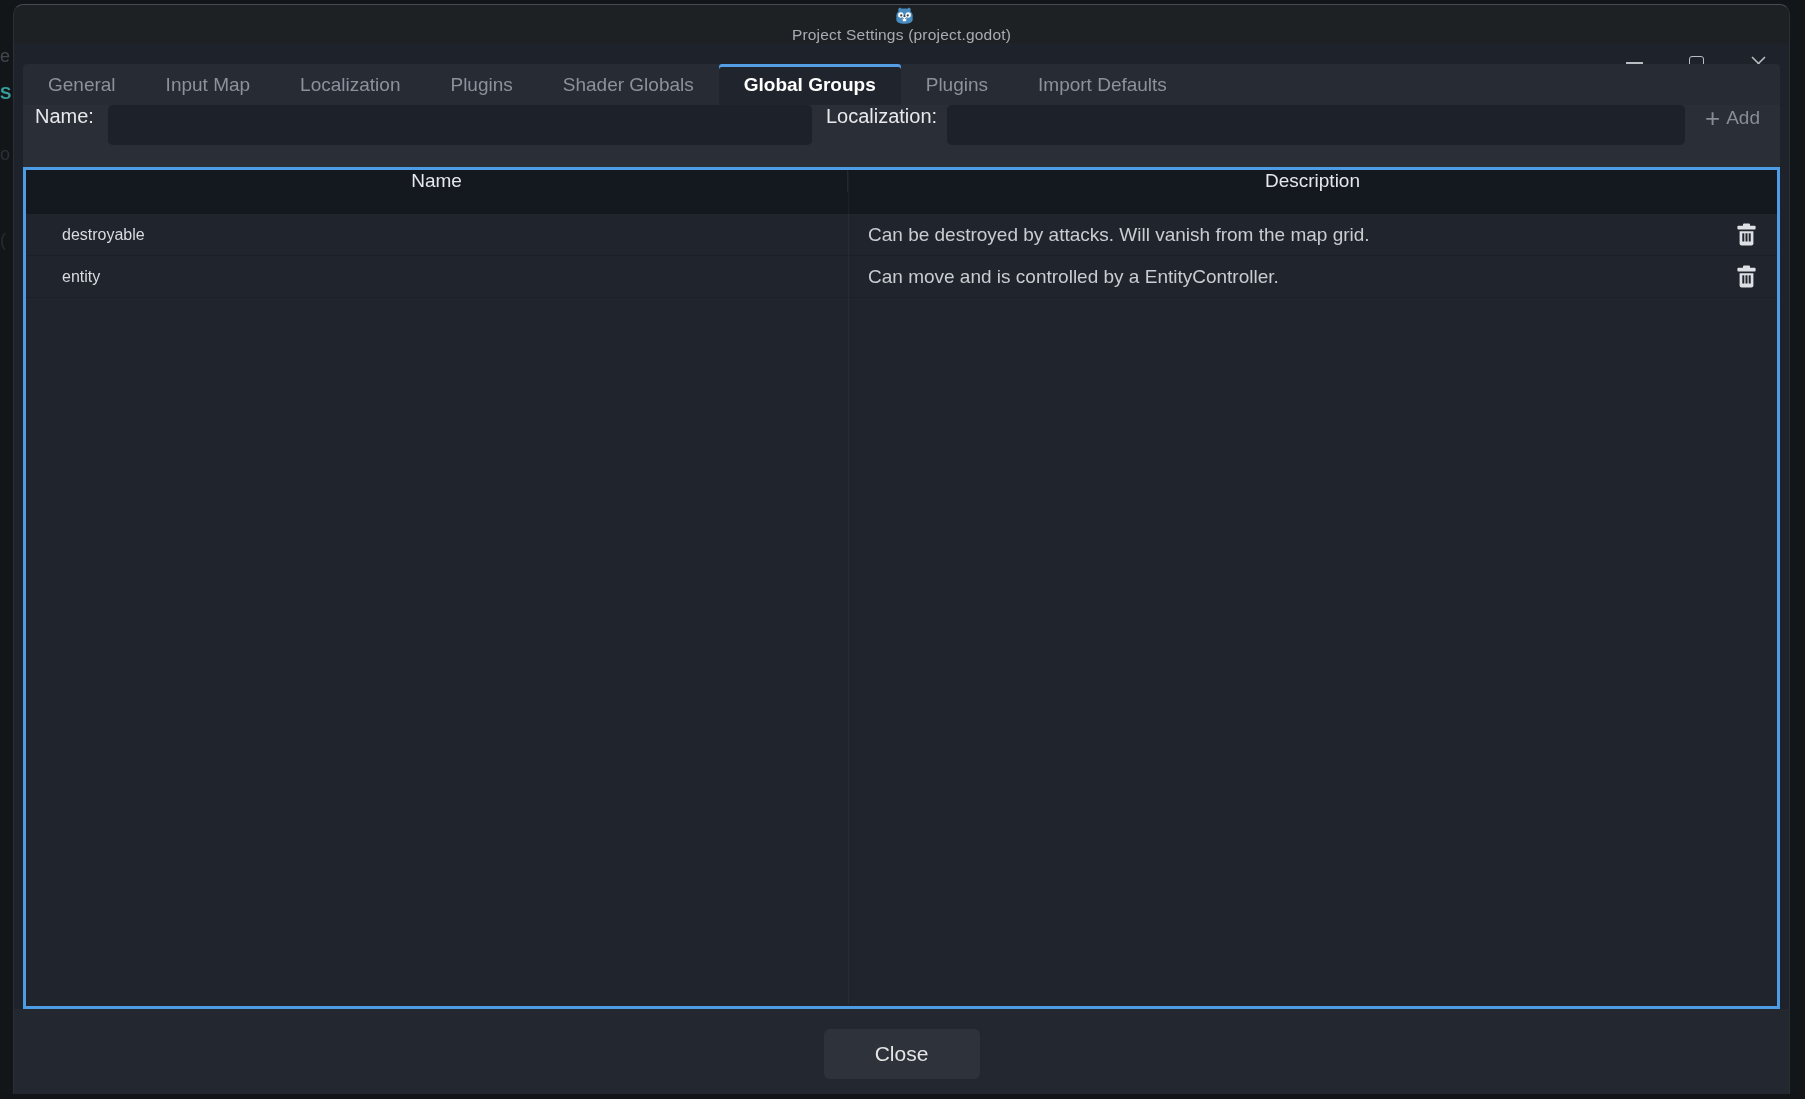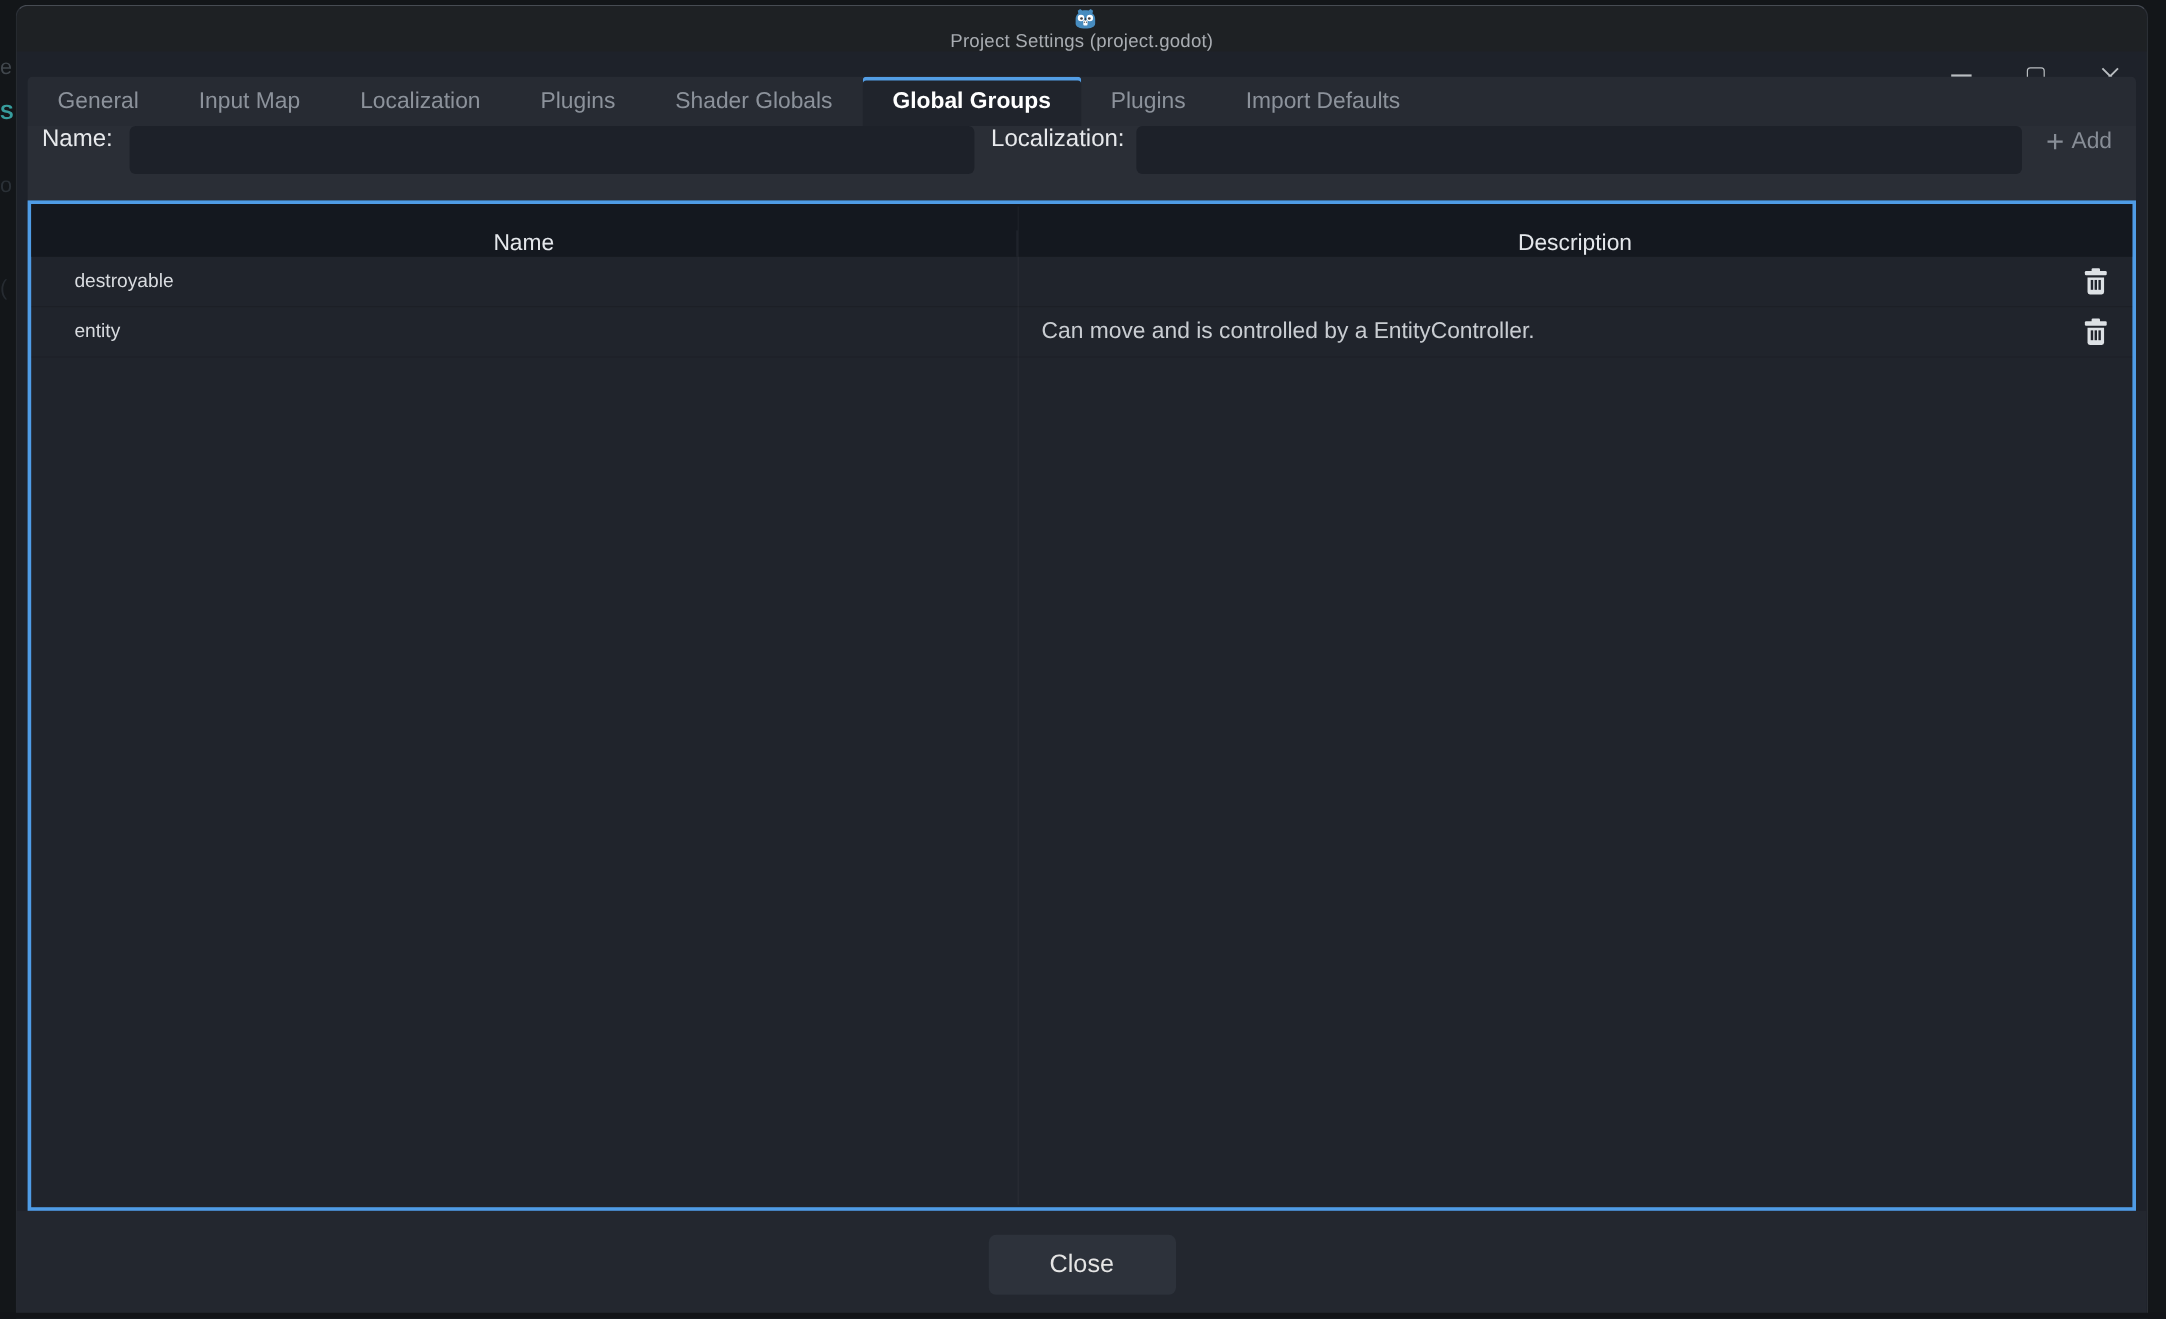--- a/index.html
+++ b/index.html
@@ -77,21 +77,21 @@
     font-family:"Liberation Sans","DejaVu Sans",sans-serif;
   }
   .add-plus{font-size:26px;line-height:1;font-weight:400;}
 
   
   .groups-table{
     flex:1;border:3px solid var(--table-border);background:var(--table-bg);
     display:flex;flex-direction:column;position:relative;overflow:hidden;
   }
   .col-divider{position:absolute;top:2px;bottom:2px;left:822px;width:1px;background:rgba(255,255,255,.04);}
-  .thead{height:44px;flex:0 0 auto;background:var(--header-bg);display:flex;align-items:flex-end;}
+  .thead{height:44px;flex:0 0 auto;background:var(--header-bg);display:flex;align-items:flex-start;}
   .th{font-size:19px;color:#e4e7eb;text-align:center;}
   .th-name{width:822px;border-right:1px solid #23272f;}
   .th-desc{flex:1;}
   .trow{
     height:42px;flex:0 0 auto;display:flex;align-items:center;
     border-bottom:1px solid rgba(0,0,0,.12);cursor:default;
   }
   .cell-name{width:822px;padding-left:36px;font-size:16px;color:var(--text-main);}
   .cell-desc{flex:1;padding-left:20px;font-size:19px;color:#c9cdd2;display:flex;align-items:center;}
   .delete-btn{
@@ -178,20 +178,21 @@
     <div class="groups-table">
       <div class="col-divider"></div>
       <div class="thead">
         <div class="th th-name">Name</div>
         <div class="th th-desc">Description</div>
       </div>
 
       <div class="trow">
         <div class="cell-name">destroyable</div>
         <div class="cell-desc">
+          <span>Can be destroyed by attacks. Will vanish from the map grid.</span>
           <button class="delete-btn">
             <svg width="21" height="23" viewBox="0 0 21 23">
               <rect x="7" y="0.5" width="7" height="3.4" rx="1" fill="#dde1e5"></rect>
               <rect x="1.4" y="2.8" width="18.2" height="3.6" rx="1" fill="#dde1e5"></rect>
               <path d="M3.6 8.2 h13.8 v12.2 a2 2 0 0 1 -2 2 h-9.8 a2 2 0 0 1 -2 -2 Z" fill="#dde1e5"></path>
               <rect x="6.3" y="10.3" width="2" height="8.2" fill="#20242c"></rect>
               <rect x="9.5" y="10.3" width="2" height="8.2" fill="#20242c"></rect>
               <rect x="12.7" y="10.3" width="2" height="8.2" fill="#20242c"></rect>
             </svg>
           </button>

